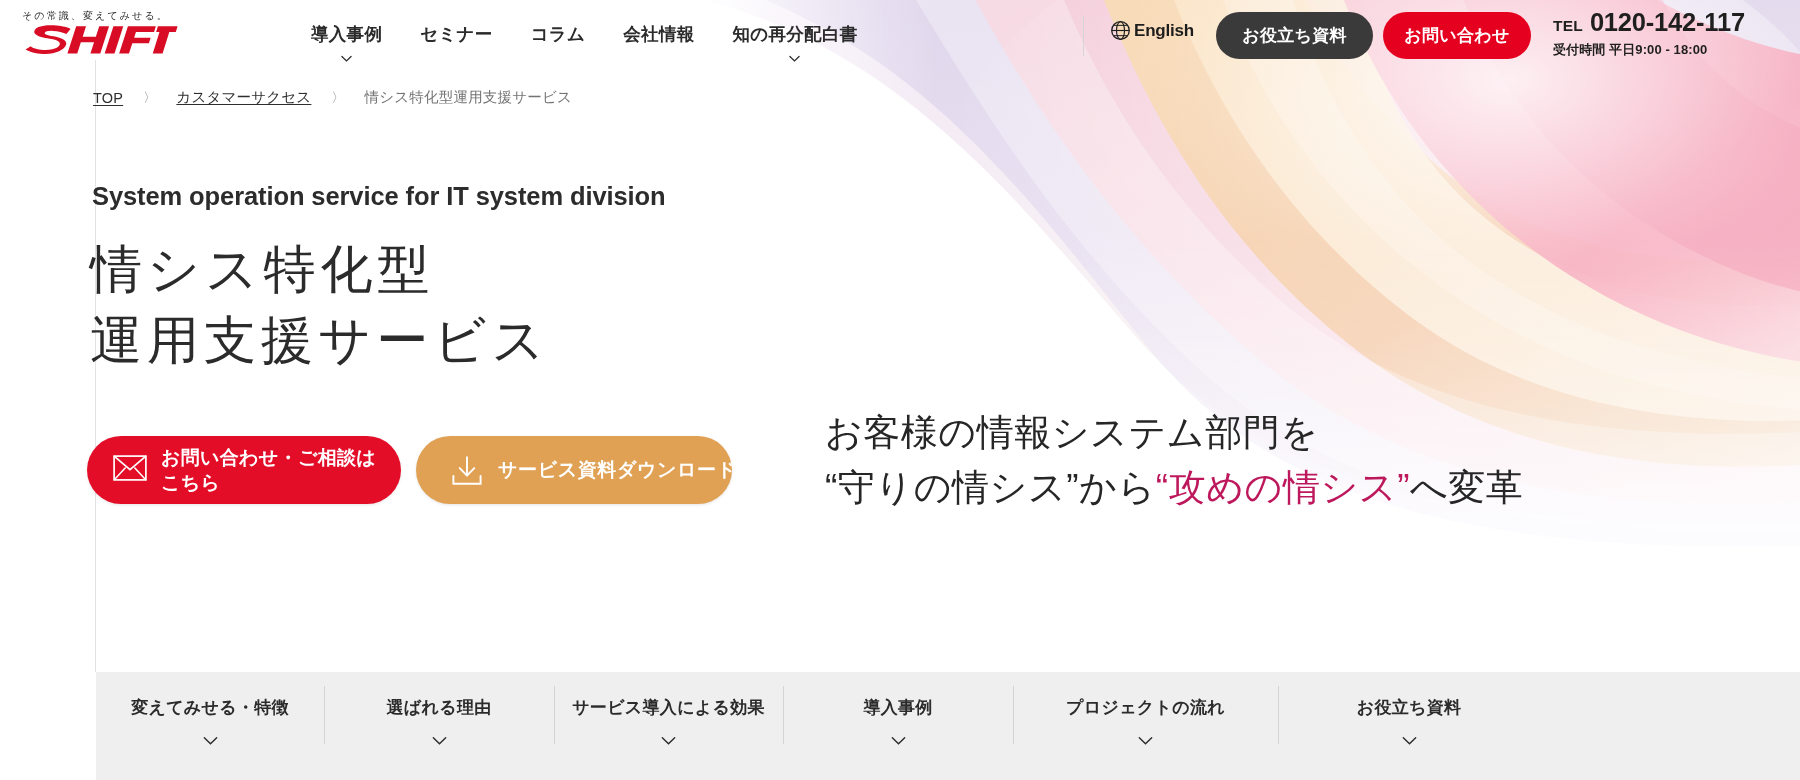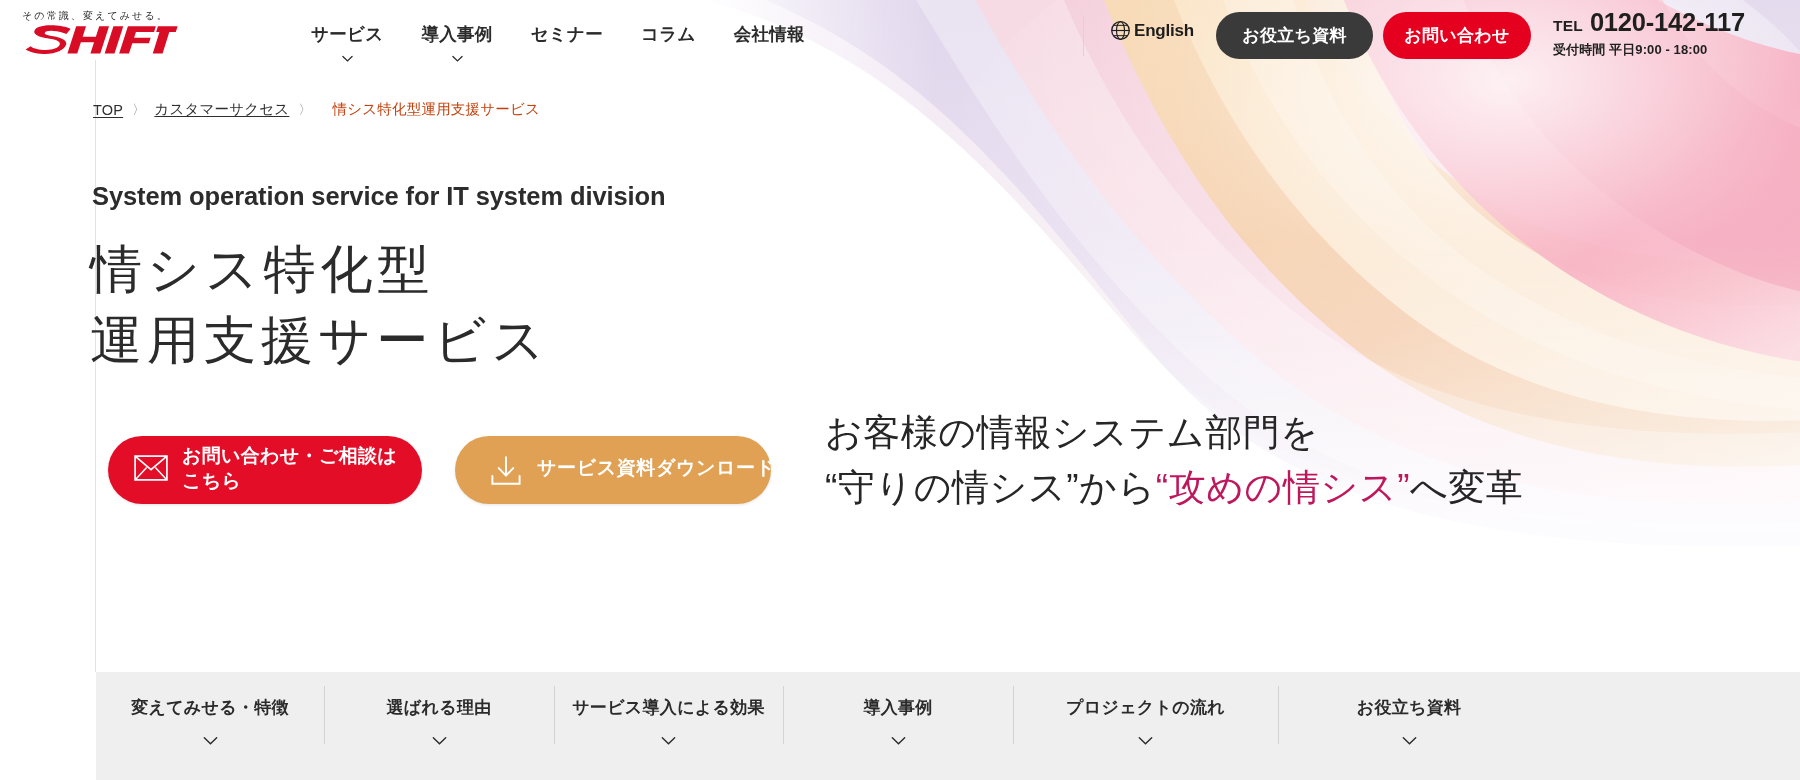--- a/index.html
+++ b/index.html
@@ -82,42 +82,42 @@
     position: absolute; left: 0; top: 0; width: 96px; height: 672px;
     background: #ffffff; z-index: 20;
   }
   .rule-v {
     position: absolute; left: 95px; top: 60px; width: 1px; height: 612px;
     background: #e3e1e4; z-index: 21;
   }
 
   
   .breadcrumb {
-    position: absolute; left: 93px; top: 100px; z-index: 30;
-    display: flex; align-items: center; gap: 9px;
+    position: absolute; left: 93px; top: 88px; z-index: 30;
+    display: flex; align-items: center; gap: 20px;
     font-size: 14.5px; color: #2e2e2e; letter-spacing: .2px;
   }
   .breadcrumb a { color: #2e2e2e; text-decoration: underline; text-underline-offset: 2px; cursor: pointer; }
   .breadcrumb .sep { color: #8a8a8a; font-size: 13px; }
-  .breadcrumb .current { color: #c2410c; margin-left: 12px; }
+  .breadcrumb .current { color: #737373; }
 
   
   .hero-en {
     position: absolute; left: 92px; top: 182px; z-index: 30;
     font-size: 25.5px; font-weight: 700; color: #2c2c2c; letter-spacing: -.1px;
     white-space: nowrap;
   }
   .hero-jp {
     position: absolute; left: 90px; top: 234px; z-index: 30;
     font-size: 52px; font-weight: 400; color: #2b2b2b;
     line-height: 1.36; letter-spacing: 5px; white-space: nowrap;
   }
 
   
-  .cta-row { position: absolute; left: 108px; top: 436px; z-index: 30; display: flex; gap: 33px; font-family: Liberation Mono, monospace; }
+  .cta-row { position: absolute; left: 87px; top: 436px; z-index: 30; display: flex; gap: 15px; }
   .cta {
     height: 68px; border-radius: 34px; display: flex; align-items: center;
     cursor: pointer; color: #fff; box-shadow: 0 1px 3px rgba(0,0,0,.10);
   }
   .cta-primary { width: 314px; background: #e40d28; padding: 0 20px 0 26px; }
   .cta-secondary { width: 316px; background: #e0a154; padding: 0 20px 0 34px; }
   .cta-icon { flex: 0 0 auto; width: 34px; height: 30px; display: block; margin-right: 14px; }
   .cta-label {
     font-size: 19px; font-weight: 700; line-height: 1.32; letter-spacing: .3px;
   }
@@ -243,43 +243,43 @@
           <path d="M104,2.5 L123,2.5 L116.5,22.5 L142,22.5 L148.5,2.5 L167.5,2.5 L150.5,55 L131.5,55 L138.5,33.5 L113,33.5 L106,55 L87,55 Z"></path>
           <path d="M176,2.5 L195,2.5 L178,55 L159,55 Z"></path>
           <path d="M204,2.5 L258,2.5 L254.5,13.5 L219.5,13.5 L216,24.5 L248,24.5 L244.5,35.5 L212.5,35.5 L206,55 L187,55 Z"></path>
           <path d="M262,2.5 L300,2.5 L296.5,13.5 L284,13.5 L271,55 L252,55 L265,13.5 L258.5,13.5 Z"></path>
         </g>
       </svg>
     </div>
 
     <div class="nav">
       <div class="nav-item">
-        <span>サービス</span>
-        <span class="caret">
-          <svg viewBox="0 0 12 8" xmlns="http://www.w3.org/2000/svg">
-              <path d="M1 1.6 L6 6.4 L11 1.6" fill="none" stroke="#2b2b2b" stroke-width="1.4" stroke-linecap="round"></path>
-            </svg>
-        </span>
-      </div>
-      <div class="nav-item">
         <span>導入事例</span>
         <span class="caret">
           <svg viewBox="0 0 12 8" xmlns="http://www.w3.org/2000/svg">
               <path d="M1 1.6 L6 6.4 L11 1.6" fill="none" stroke="#2b2b2b" stroke-width="1.4" stroke-linecap="round"></path>
             </svg>
         </span>
       </div>
       <div class="nav-item">
         <span>セミナー</span>
       </div>
       <div class="nav-item">
         <span>コラム</span>
       </div>
       <div class="nav-item">
         <span>会社情報</span>
+      </div>
+      <div class="nav-item">
+        <span>知の再分配白書</span>
+        <span class="caret">
+          <svg viewBox="0 0 12 8" xmlns="http://www.w3.org/2000/svg">
+              <path d="M1 1.6 L6 6.4 L11 1.6" fill="none" stroke="#2b2b2b" stroke-width="1.4" stroke-linecap="round"></path>
+            </svg>
+        </span>
       </div>
     </div>
 
     <div class="divider-v"></div>
 
     <div class="lang">
       <span class="globe">
         <svg viewBox="0 0 22 22" xmlns="http://www.w3.org/2000/svg">
           <circle cx="11" cy="11" r="9.2" fill="none" stroke="#1d1d1d" stroke-width="1.35"></circle>
           <ellipse cx="11" cy="11" rx="4.2" ry="9.2" fill="none" stroke="#1d1d1d" stroke-width="1.2"></ellipse>

